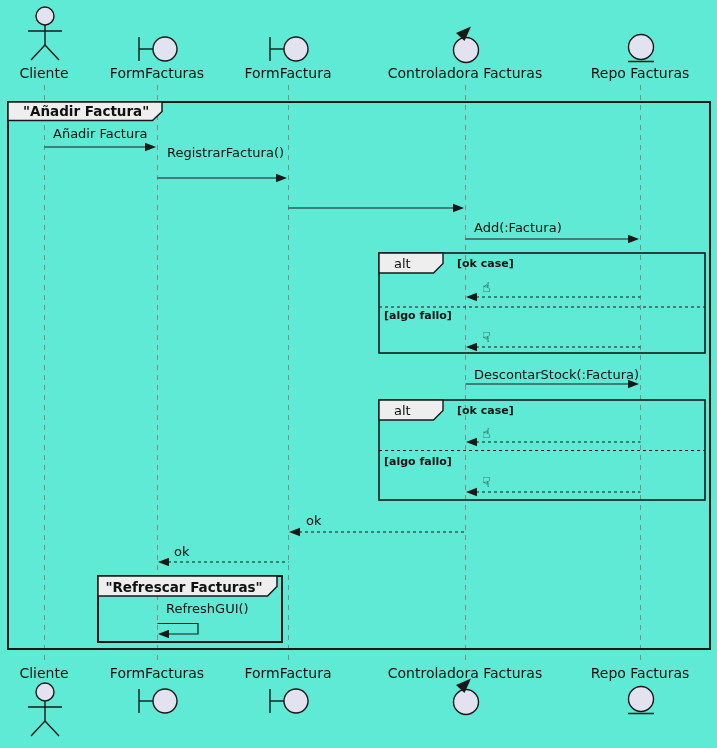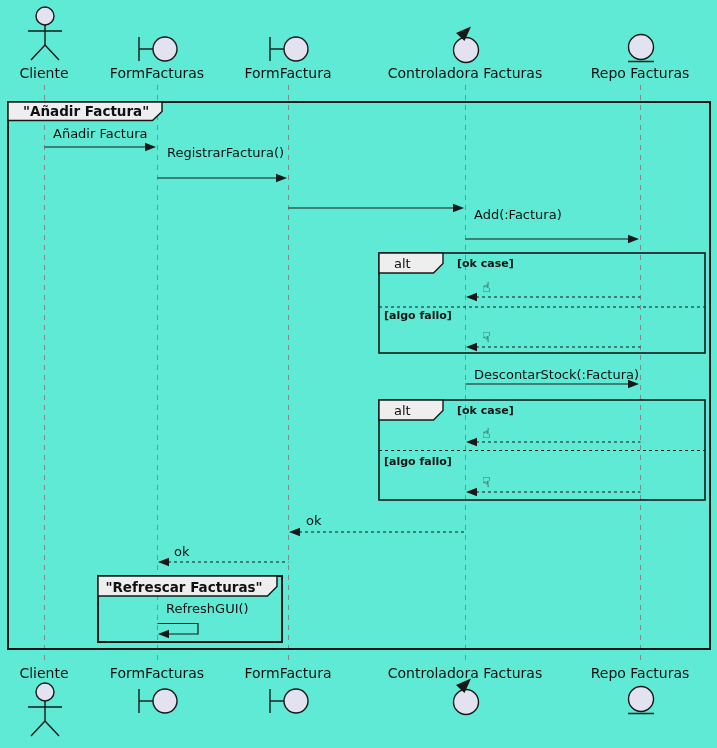--- a/index.html
+++ b/index.html
@@ -158,21 +158,21 @@
   <div class="lbl plabel" style="left:157px;top:66px">FormFacturas</div>
   <div class="lbl plabel" style="left:288px;top:66px">FormFactura</div>
   <div class="lbl plabel" style="left:465px;top:66px">Controladora Facturas</div>
   <div class="lbl plabel" style="left:640px;top:66px">Repo Facturas</div>
 
   <div class="lbl ftitle" style="left:23px;top:104px">"Añadir Factura"</div>
   <div class="lbl ftitle center" style="left:184px;top:580px">"Refrescar Facturas"</div>
 
   <div class="lbl" style="left:53px;top:127px">Añadir Factura</div>
   <div class="lbl" style="left:167px;top:146px">RegistrarFactura()</div>
-  <div class="lbl" style="left:474px;top:208px">Add(:Factura)</div>
+  <div class="lbl" style="left:474px;top:221px">Add(:Factura)</div>
   <div class="lbl" style="left:474px;top:368px">DescontarStock(:Factura)</div>
   <div class="lbl" style="left:306px;top:514px">ok</div>
   <div class="lbl" style="left:174px;top:545px">ok</div>
   <div class="lbl" style="left:166px;top:602px">RefreshGUI()</div>
 
   <div class="lbl op" style="left:394px;top:257px">alt</div>
   <div class="lbl guard" style="left:457px;top:258px">[ok case]</div>
   <div class="lbl thumb" style="left:482px;top:280px">☝</div>
   <div class="lbl guard" style="left:384px;top:310px">[algo fallo]</div>
   <div class="lbl thumb" style="left:482px;top:330px">☟</div>

